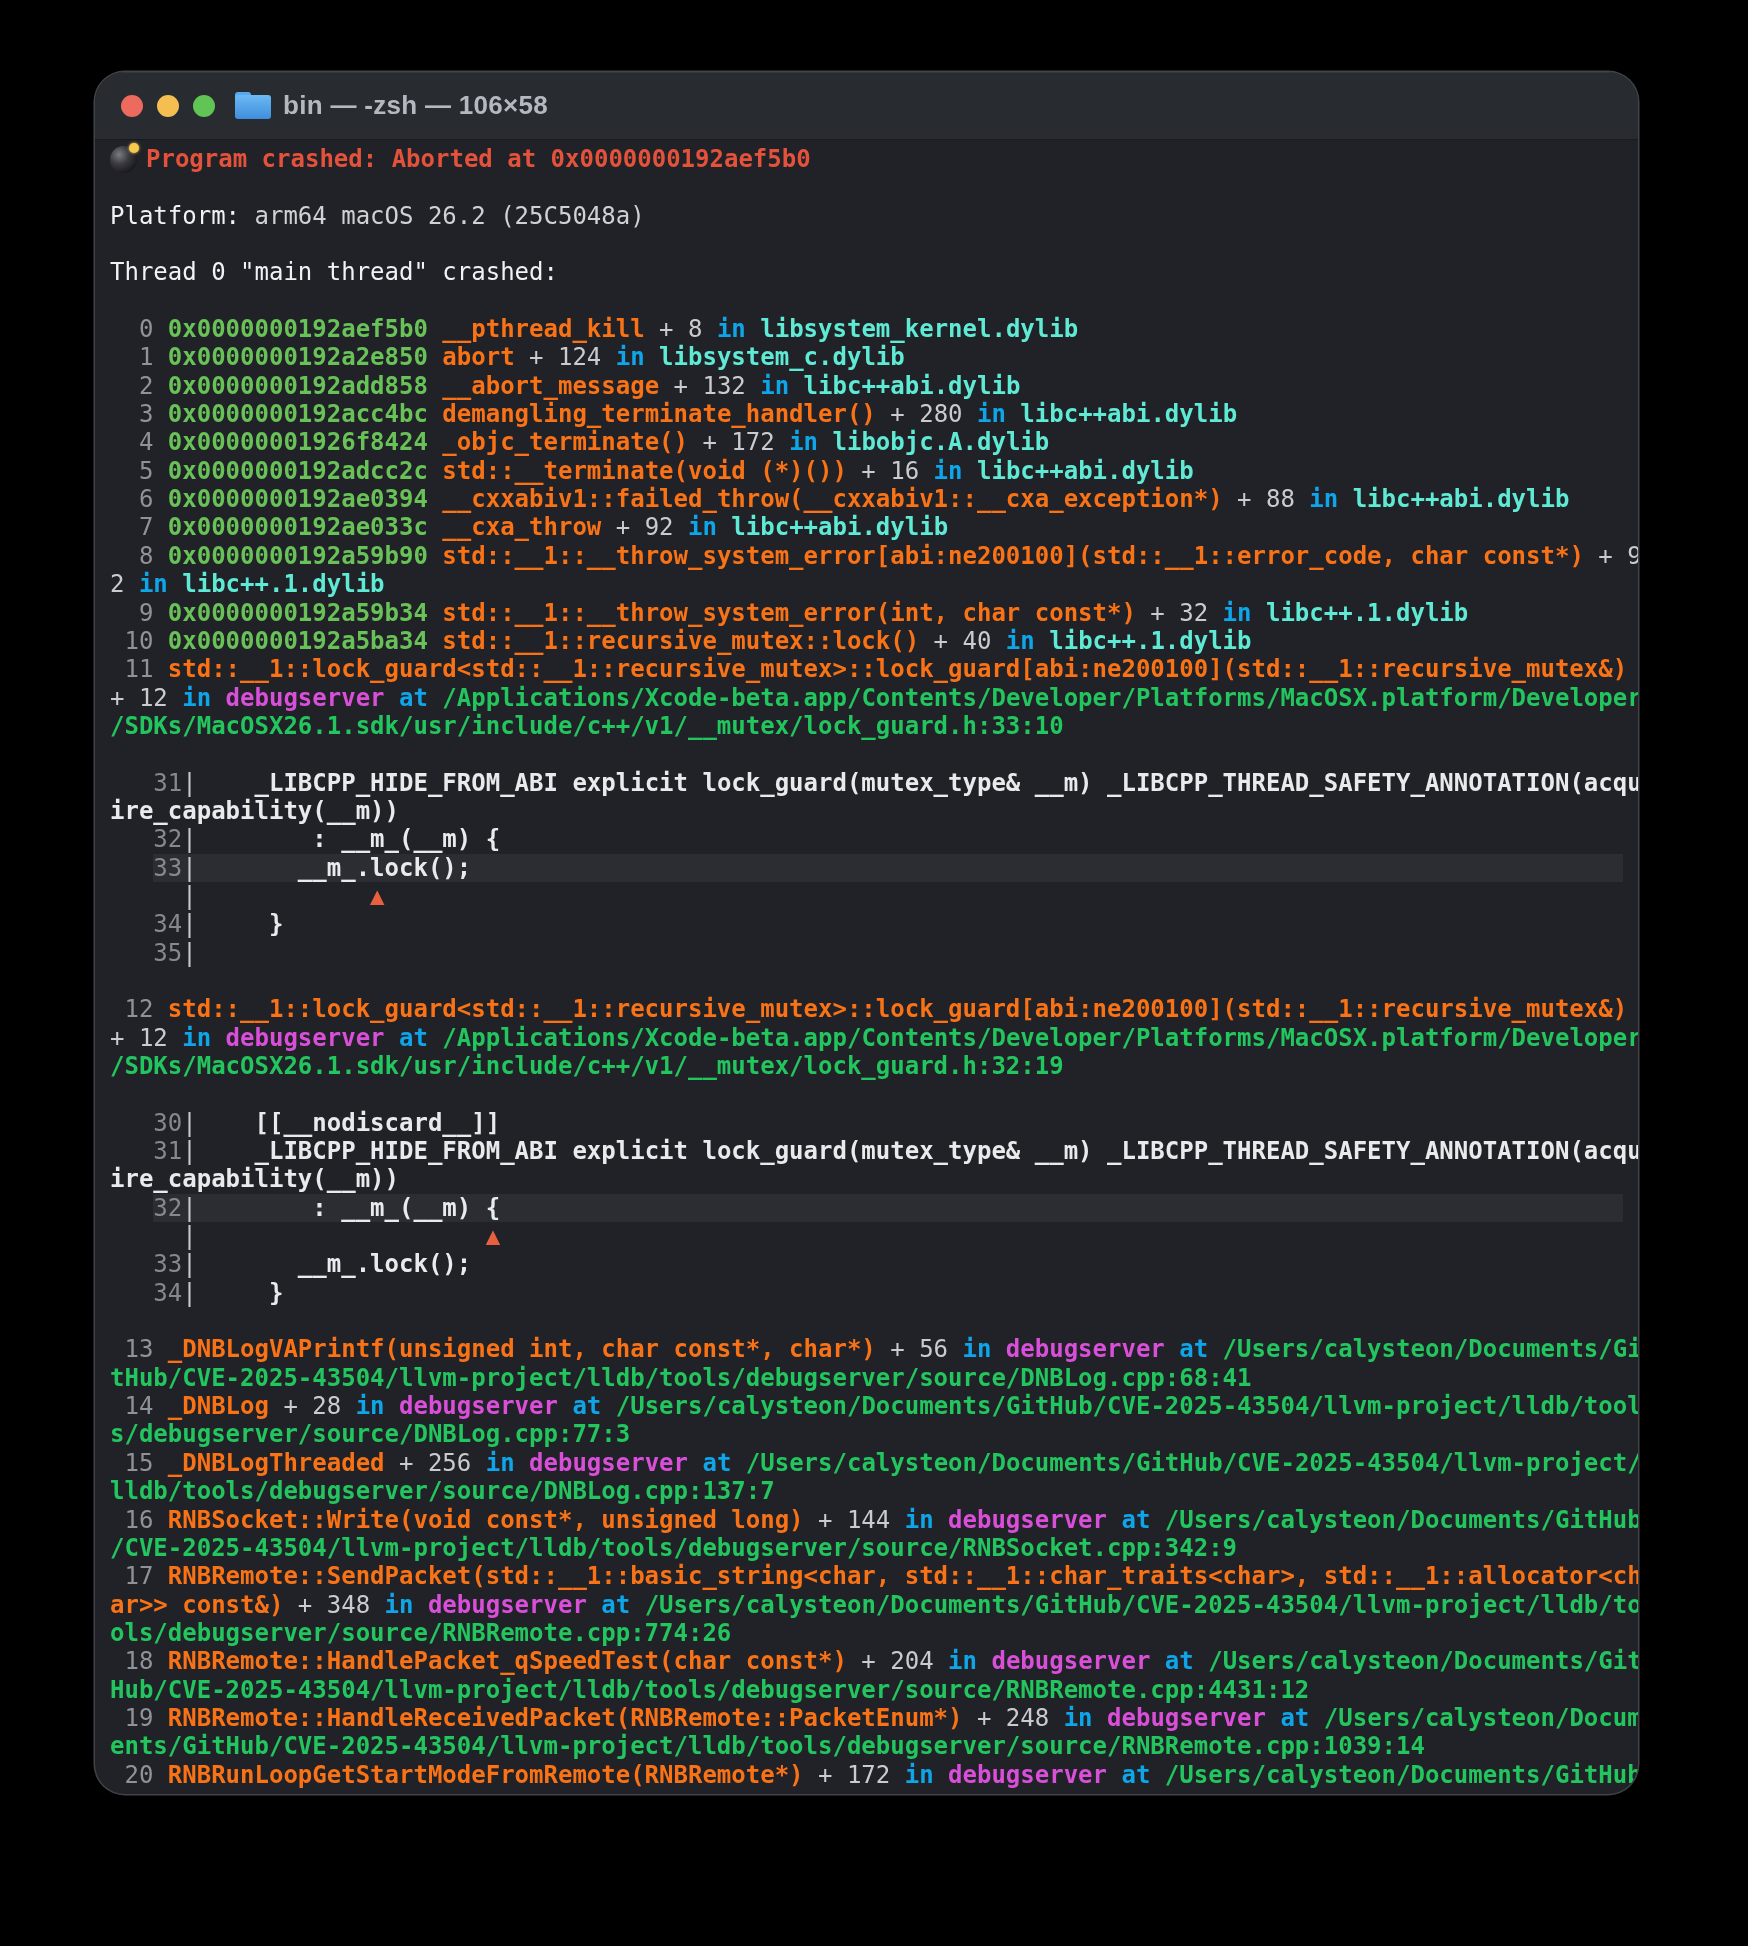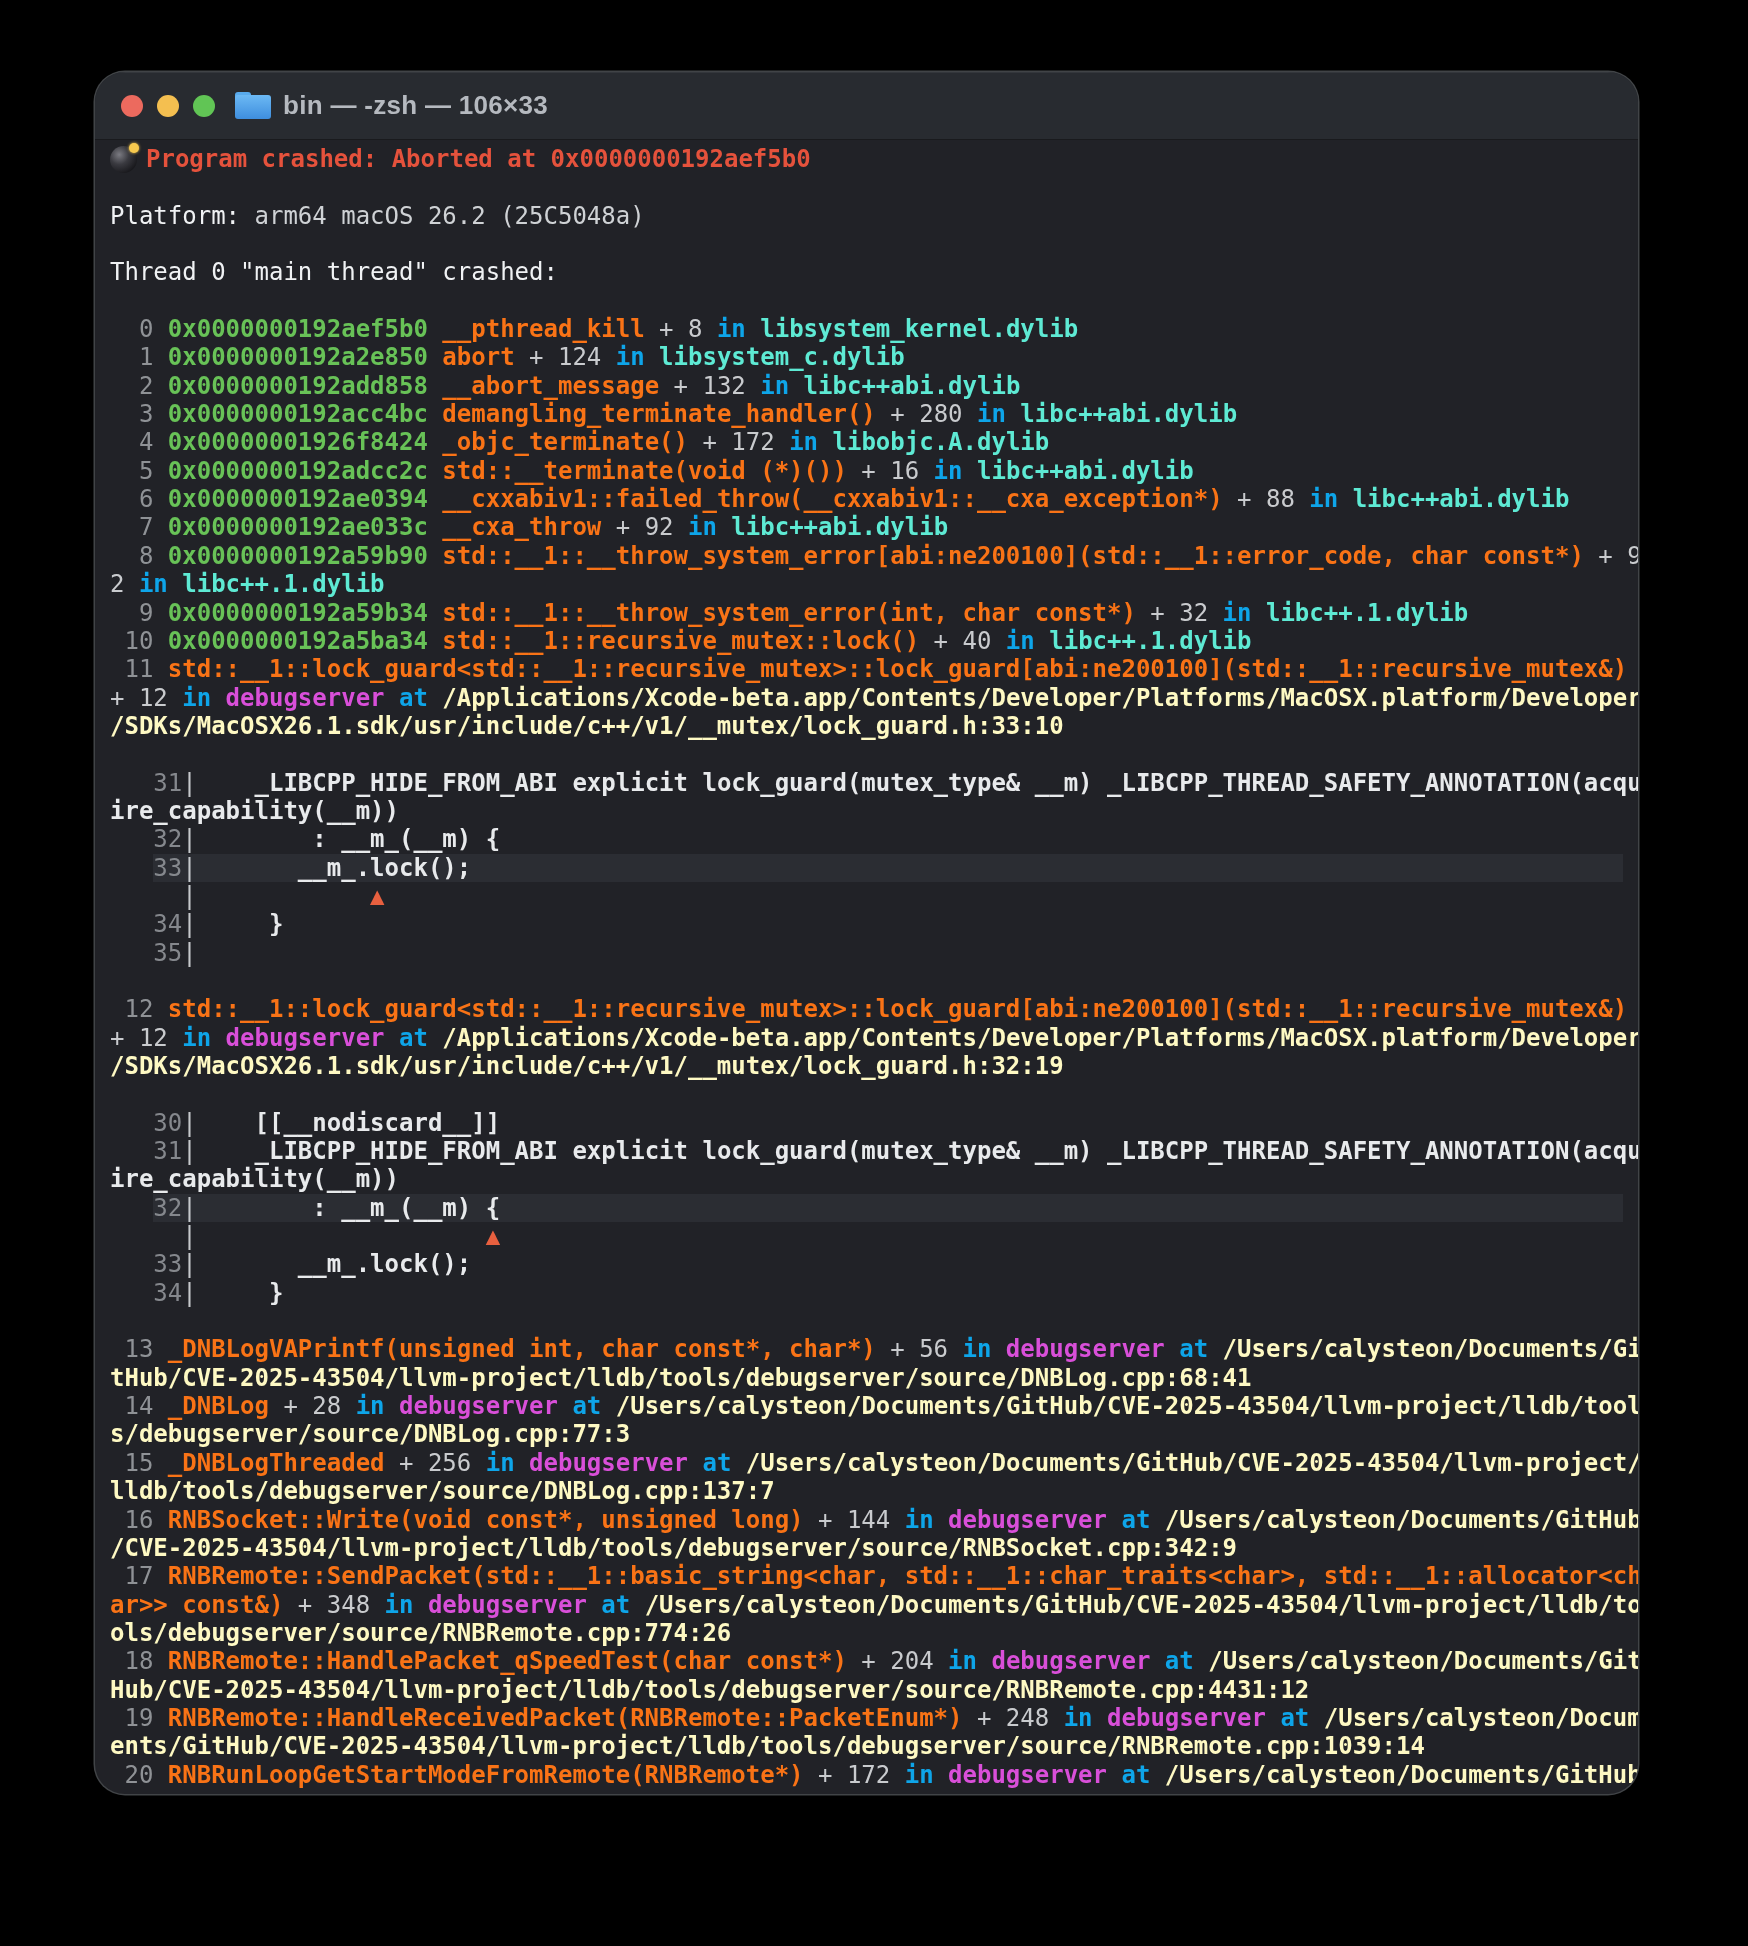--- a/index.html
+++ b/index.html
@@ -28,21 +28,21 @@
   .row{height:28.35px;}
   .row.hl{background:linear-gradient(90deg,rgba(0,0,0,0) 43px,#2b2d33 43px);}
   
   .num{color:#8f9296;}
   .addr{color:#68c257;font-weight:bold;text-align:right;}
   .fn{color:#f97316;font-weight:bold;}
   .plus{color:#c9cbce;}
   .kw{color:#0ea5e9;font-weight:bold;text-align:center;}
   .lib{color:#5eead4;font-weight:bold;}
   .bin{color:#d94fd9;font-weight:bold;}
-  .path{color:#fef9c3;font-weight:bold;}
+  .path{color:#22c55e;font-weight:bold;}
   .plain{color:#cfd2d5;}
   .bold{color:#f0f2f4;font-weight:normal;}
   .red-text{color:#e5523c;font-weight:bold;}
   .code{color:#e8eaec;font-weight:bold;}
   .lineno{color:#85888d;}
   .pipe{color:#c6c9cc;}
   .mark{color:#e8603f;}
   .bomb{display:inline-block;width:27px;height:27px;vertical-align:-6px;margin-right:9px;
         border-radius:50%;position:relative;
         background:radial-gradient(circle at 34% 32%, #7b7b82 0%, #3a3a40 38%, #17171b 78%);}
@@ -54,17 +54,17 @@
 
 <div class="page">
   <div class="window">
     <div class="titlebar">
       <div class="dots">
         <button class="dot red"></button>
         <button class="dot yellow"></button>
         <button class="dot green"></button>
       </div>
       <span class="folder-icon"></span>
-      <span class="title">bin — -zsh — 106×33</span>
+      <span class="title">bin — -zsh — 106×58</span>
     </div>
     <div class="term" id="term"><div class="row"><span class="bomb"></span><span class="red-text">Program crashed: Aborted at 0x0000000192aef5b0</span></div><div class="row"></div><div class="row"><span class="bold">Platform:</span><span class="plain"> arm64 macOS 26.2 (25C5048a)</span></div><div class="row"></div><div class="row"><span class="bold">Thread 0 "main thread" crashed:</span></div><div class="row"></div><div class="row"><span class="num">  0 </span><span class="addr">0x0000000192aef5b0</span><span class="fn"> __pthread_kill</span><span class="plus"> + 8</span><span class="kw"> in</span><span class="lib"> libsystem_kernel.dylib</span></div><div class="row"><span class="num">  1 </span><span class="addr">0x0000000192a2e850</span><span class="fn"> abort</span><span class="plus"> + 124</span><span class="kw"> in</span><span class="lib"> libsystem_c.dylib</span></div><div class="row"><span class="num">  2 </span><span class="addr">0x0000000192add858</span><span class="fn"> __abort_message</span><span class="plus"> + 132</span><span class="kw"> in</span><span class="lib"> libc++abi.dylib</span></div><div class="row"><span class="num">  3 </span><span class="addr">0x0000000192acc4bc</span><span class="fn"> demangling_terminate_handler()</span><span class="plus"> + 280</span><span class="kw"> in</span><span class="lib"> libc++abi.dylib</span></div><div class="row"><span class="num">  4 </span><span class="addr">0x00000001926f8424</span><span class="fn"> _objc_terminate()</span><span class="plus"> + 172</span><span class="kw"> in</span><span class="lib"> libobjc.A.dylib</span></div><div class="row"><span class="num">  5 </span><span class="addr">0x0000000192adcc2c</span><span class="fn"> std::__terminate(void (*)())</span><span class="plus"> + 16</span><span class="kw"> in</span><span class="lib"> libc++abi.dylib</span></div><div class="row"><span class="num">  6 </span><span class="addr">0x0000000192ae0394</span><span class="fn"> __cxxabiv1::failed_throw(__cxxabiv1::__cxa_exception*)</span><span class="plus"> + 88</span><span class="kw"> in</span><span class="lib"> libc++abi.dylib</span></div><div class="row"><span class="num">  7 </span><span class="addr">0x0000000192ae033c</span><span class="fn"> __cxa_throw</span><span class="plus"> + 92</span><span class="kw"> in</span><span class="lib"> libc++abi.dylib</span></div><div class="row"><span class="num">  8 </span><span class="addr">0x0000000192a59b90</span><span class="fn"> std::__1::__throw_system_error[abi:ne200100](std::__1::error_code, char const*)</span><span class="plus"> + 9</span></div><div class="row"><span class="plus">2</span><span class="kw"> in</span><span class="lib"> libc++.1.dylib</span></div><div class="row"><span class="num">  9 </span><span class="addr">0x0000000192a59b34</span><span class="fn"> std::__1::__throw_system_error(int, char const*)</span><span class="plus"> + 32</span><span class="kw"> in</span><span class="lib"> libc++.1.dylib</span></div><div class="row"><span class="num"> 10 </span><span class="addr">0x0000000192a5ba34</span><span class="fn"> std::__1::recursive_mutex::lock()</span><span class="plus"> + 40</span><span class="kw"> in</span><span class="lib"> libc++.1.dylib</span></div><div class="row"><span class="num"> 11 </span><span class="fn">std::__1::lock_guard&lt;std::__1::recursive_mutex&gt;::lock_guard[abi:ne200100](std::__1::recursive_mutex&amp;)</span></div><div class="row"><span class="plus">+ 12</span><span class="kw"> in</span><span class="bin"> debugserver</span><span class="kw"> at</span><span class="path"> /Applications/Xcode-beta.app/Contents/Developer/Platforms/MacOSX.platform/Developer</span></div><div class="row"><span class="path">/SDKs/MacOSX26.1.sdk/usr/include/c++/v1/__mutex/lock_guard.h:33:10</span></div><div class="row"></div><div class="row"><span class="lineno">   31</span><span class="pipe">|</span><span class="code">    _LIBCPP_HIDE_FROM_ABI explicit lock_guard(mutex_type&amp; __m) _LIBCPP_THREAD_SAFETY_ANNOTATION(acqu</span></div><div class="row"><span class="code">ire_capability(__m))</span></div><div class="row"><span class="lineno">   32</span><span class="pipe">|</span><span class="code">        : __m_(__m) {</span></div><div class="row hl"><span class="lineno">   33</span><span class="pipe">|</span><span class="code">       __m_.lock();</span></div><div class="row"><span class="lineno">     </span><span class="pipe">|</span><span class="mark">            ▲</span></div><div class="row"><span class="lineno">   34</span><span class="pipe">|</span><span class="code">     }</span></div><div class="row"><span class="lineno">   35</span><span class="pipe">|</span></div><div class="row"></div><div class="row"><span class="num"> 12 </span><span class="fn">std::__1::lock_guard&lt;std::__1::recursive_mutex&gt;::lock_guard[abi:ne200100](std::__1::recursive_mutex&amp;)</span></div><div class="row"><span class="plus">+ 12</span><span class="kw"> in</span><span class="bin"> debugserver</span><span class="kw"> at</span><span class="path"> /Applications/Xcode-beta.app/Contents/Developer/Platforms/MacOSX.platform/Developer</span></div><div class="row"><span class="path">/SDKs/MacOSX26.1.sdk/usr/include/c++/v1/__mutex/lock_guard.h:32:19</span></div><div class="row"></div><div class="row"><span class="lineno">   30</span><span class="pipe">|</span><span class="code">    [[__nodiscard__]]</span></div><div class="row"><span class="lineno">   31</span><span class="pipe">|</span><span class="code">    _LIBCPP_HIDE_FROM_ABI explicit lock_guard(mutex_type&amp; __m) _LIBCPP_THREAD_SAFETY_ANNOTATION(acqu</span></div><div class="row"><span class="code">ire_capability(__m))</span></div><div class="row hl"><span class="lineno">   32</span><span class="pipe">|</span><span class="code">        : __m_(__m) {</span></div><div class="row"><span class="lineno">     </span><span class="pipe">|</span><span class="mark">                    ▲</span></div><div class="row"><span class="lineno">   33</span><span class="pipe">|</span><span class="code">       __m_.lock();</span></div><div class="row"><span class="lineno">   34</span><span class="pipe">|</span><span class="code">     }</span></div><div class="row"></div><div class="row"><span class="num"> 13 </span><span class="fn">_DNBLogVAPrintf(unsigned int, char const*, char*)</span><span class="plus"> + 56</span><span class="kw"> in</span><span class="bin"> debugserver</span><span class="kw"> at</span><span class="path"> /Users/calysteon/Documents/Gi</span></div><div class="row"><span class="path">tHub/CVE-2025-43504/llvm-project/lldb/tools/debugserver/source/DNBLog.cpp:68:41</span></div><div class="row"><span class="num"> 14 </span><span class="fn">_DNBLog</span><span class="plus"> + 28</span><span class="kw"> in</span><span class="bin"> debugserver</span><span class="kw"> at</span><span class="path"> /Users/calysteon/Documents/GitHub/CVE-2025-43504/llvm-project/lldb/tool</span></div><div class="row"><span class="path">s/debugserver/source/DNBLog.cpp:77:3</span></div><div class="row"><span class="num"> 15 </span><span class="fn">_DNBLogThreaded</span><span class="plus"> + 256</span><span class="kw"> in</span><span class="bin"> debugserver</span><span class="kw"> at</span><span class="path"> /Users/calysteon/Documents/GitHub/CVE-2025-43504/llvm-project/</span></div><div class="row"><span class="path">lldb/tools/debugserver/source/DNBLog.cpp:137:7</span></div><div class="row"><span class="num"> 16 </span><span class="fn">RNBSocket::Write(void const*, unsigned long)</span><span class="plus"> + 144</span><span class="kw"> in</span><span class="bin"> debugserver</span><span class="kw"> at</span><span class="path"> /Users/calysteon/Documents/GitHub</span></div><div class="row"><span class="path">/CVE-2025-43504/llvm-project/lldb/tools/debugserver/source/RNBSocket.cpp:342:9</span></div><div class="row"><span class="num"> 17 </span><span class="fn">RNBRemote::SendPacket(std::__1::basic_string&lt;char, std::__1::char_traits&lt;char&gt;, std::__1::allocator&lt;ch</span></div><div class="row"><span class="fn">ar&gt;&gt; const&amp;)</span><span class="plus"> + 348</span><span class="kw"> in</span><span class="bin"> debugserver</span><span class="kw"> at</span><span class="path"> /Users/calysteon/Documents/GitHub/CVE-2025-43504/llvm-project/lldb/to</span></div><div class="row"><span class="path">ols/debugserver/source/RNBRemote.cpp:774:26</span></div><div class="row"><span class="num"> 18 </span><span class="fn">RNBRemote::HandlePacket_qSpeedTest(char const*)</span><span class="plus"> + 204</span><span class="kw"> in</span><span class="bin"> debugserver</span><span class="kw"> at</span><span class="path"> /Users/calysteon/Documents/Git</span></div><div class="row"><span class="path">Hub/CVE-2025-43504/llvm-project/lldb/tools/debugserver/source/RNBRemote.cpp:4431:12</span></div><div class="row"><span class="num"> 19 </span><span class="fn">RNBRemote::HandleReceivedPacket(RNBRemote::PacketEnum*)</span><span class="plus"> + 248</span><span class="kw"> in</span><span class="bin"> debugserver</span><span class="kw"> at</span><span class="path"> /Users/calysteon/Docum</span></div><div class="row"><span class="path">ents/GitHub/CVE-2025-43504/llvm-project/lldb/tools/debugserver/source/RNBRemote.cpp:1039:14</span></div><div class="row"><span class="num"> 20 </span><span class="fn">RNBRunLoopGetStartModeFromRemote(RNBRemote*)</span><span class="plus"> + 172</span><span class="kw"> in</span><span class="bin"> debugserver</span><span class="kw"> at</span><span class="path"> /Users/calysteon/Documents/GitHub</span></div></div>
   </div>
 </div>
 
 </body></html>

